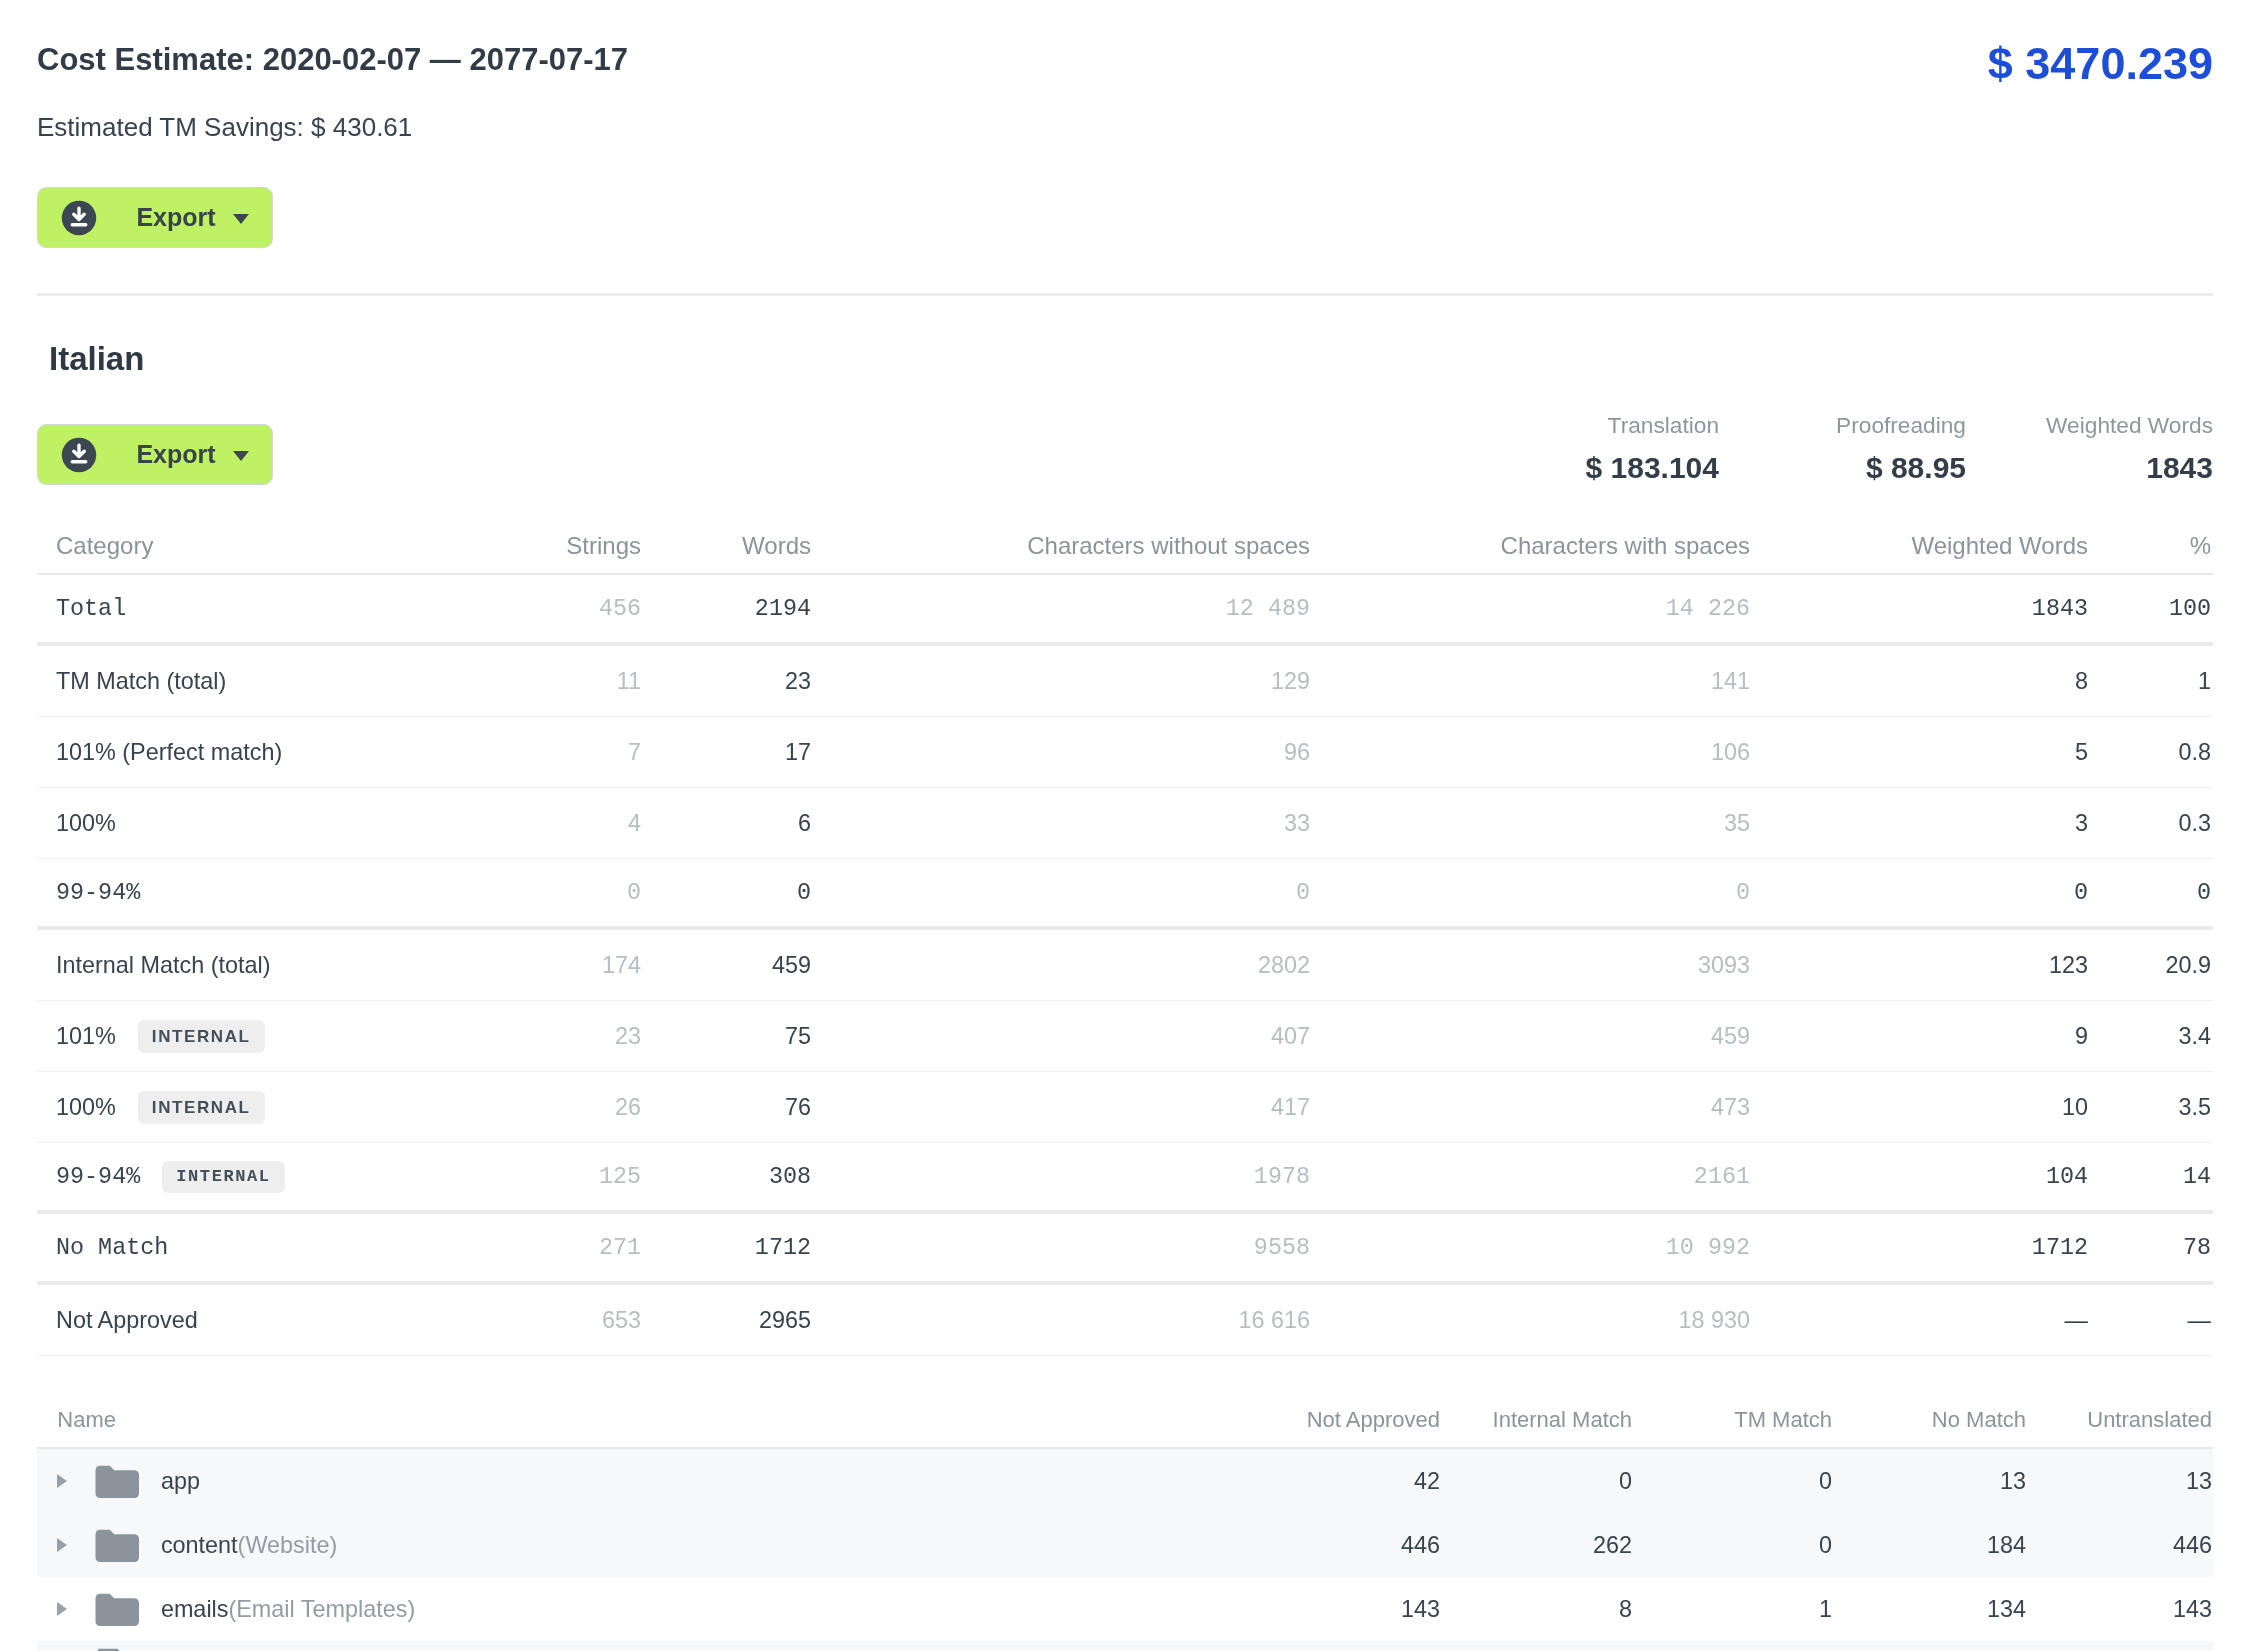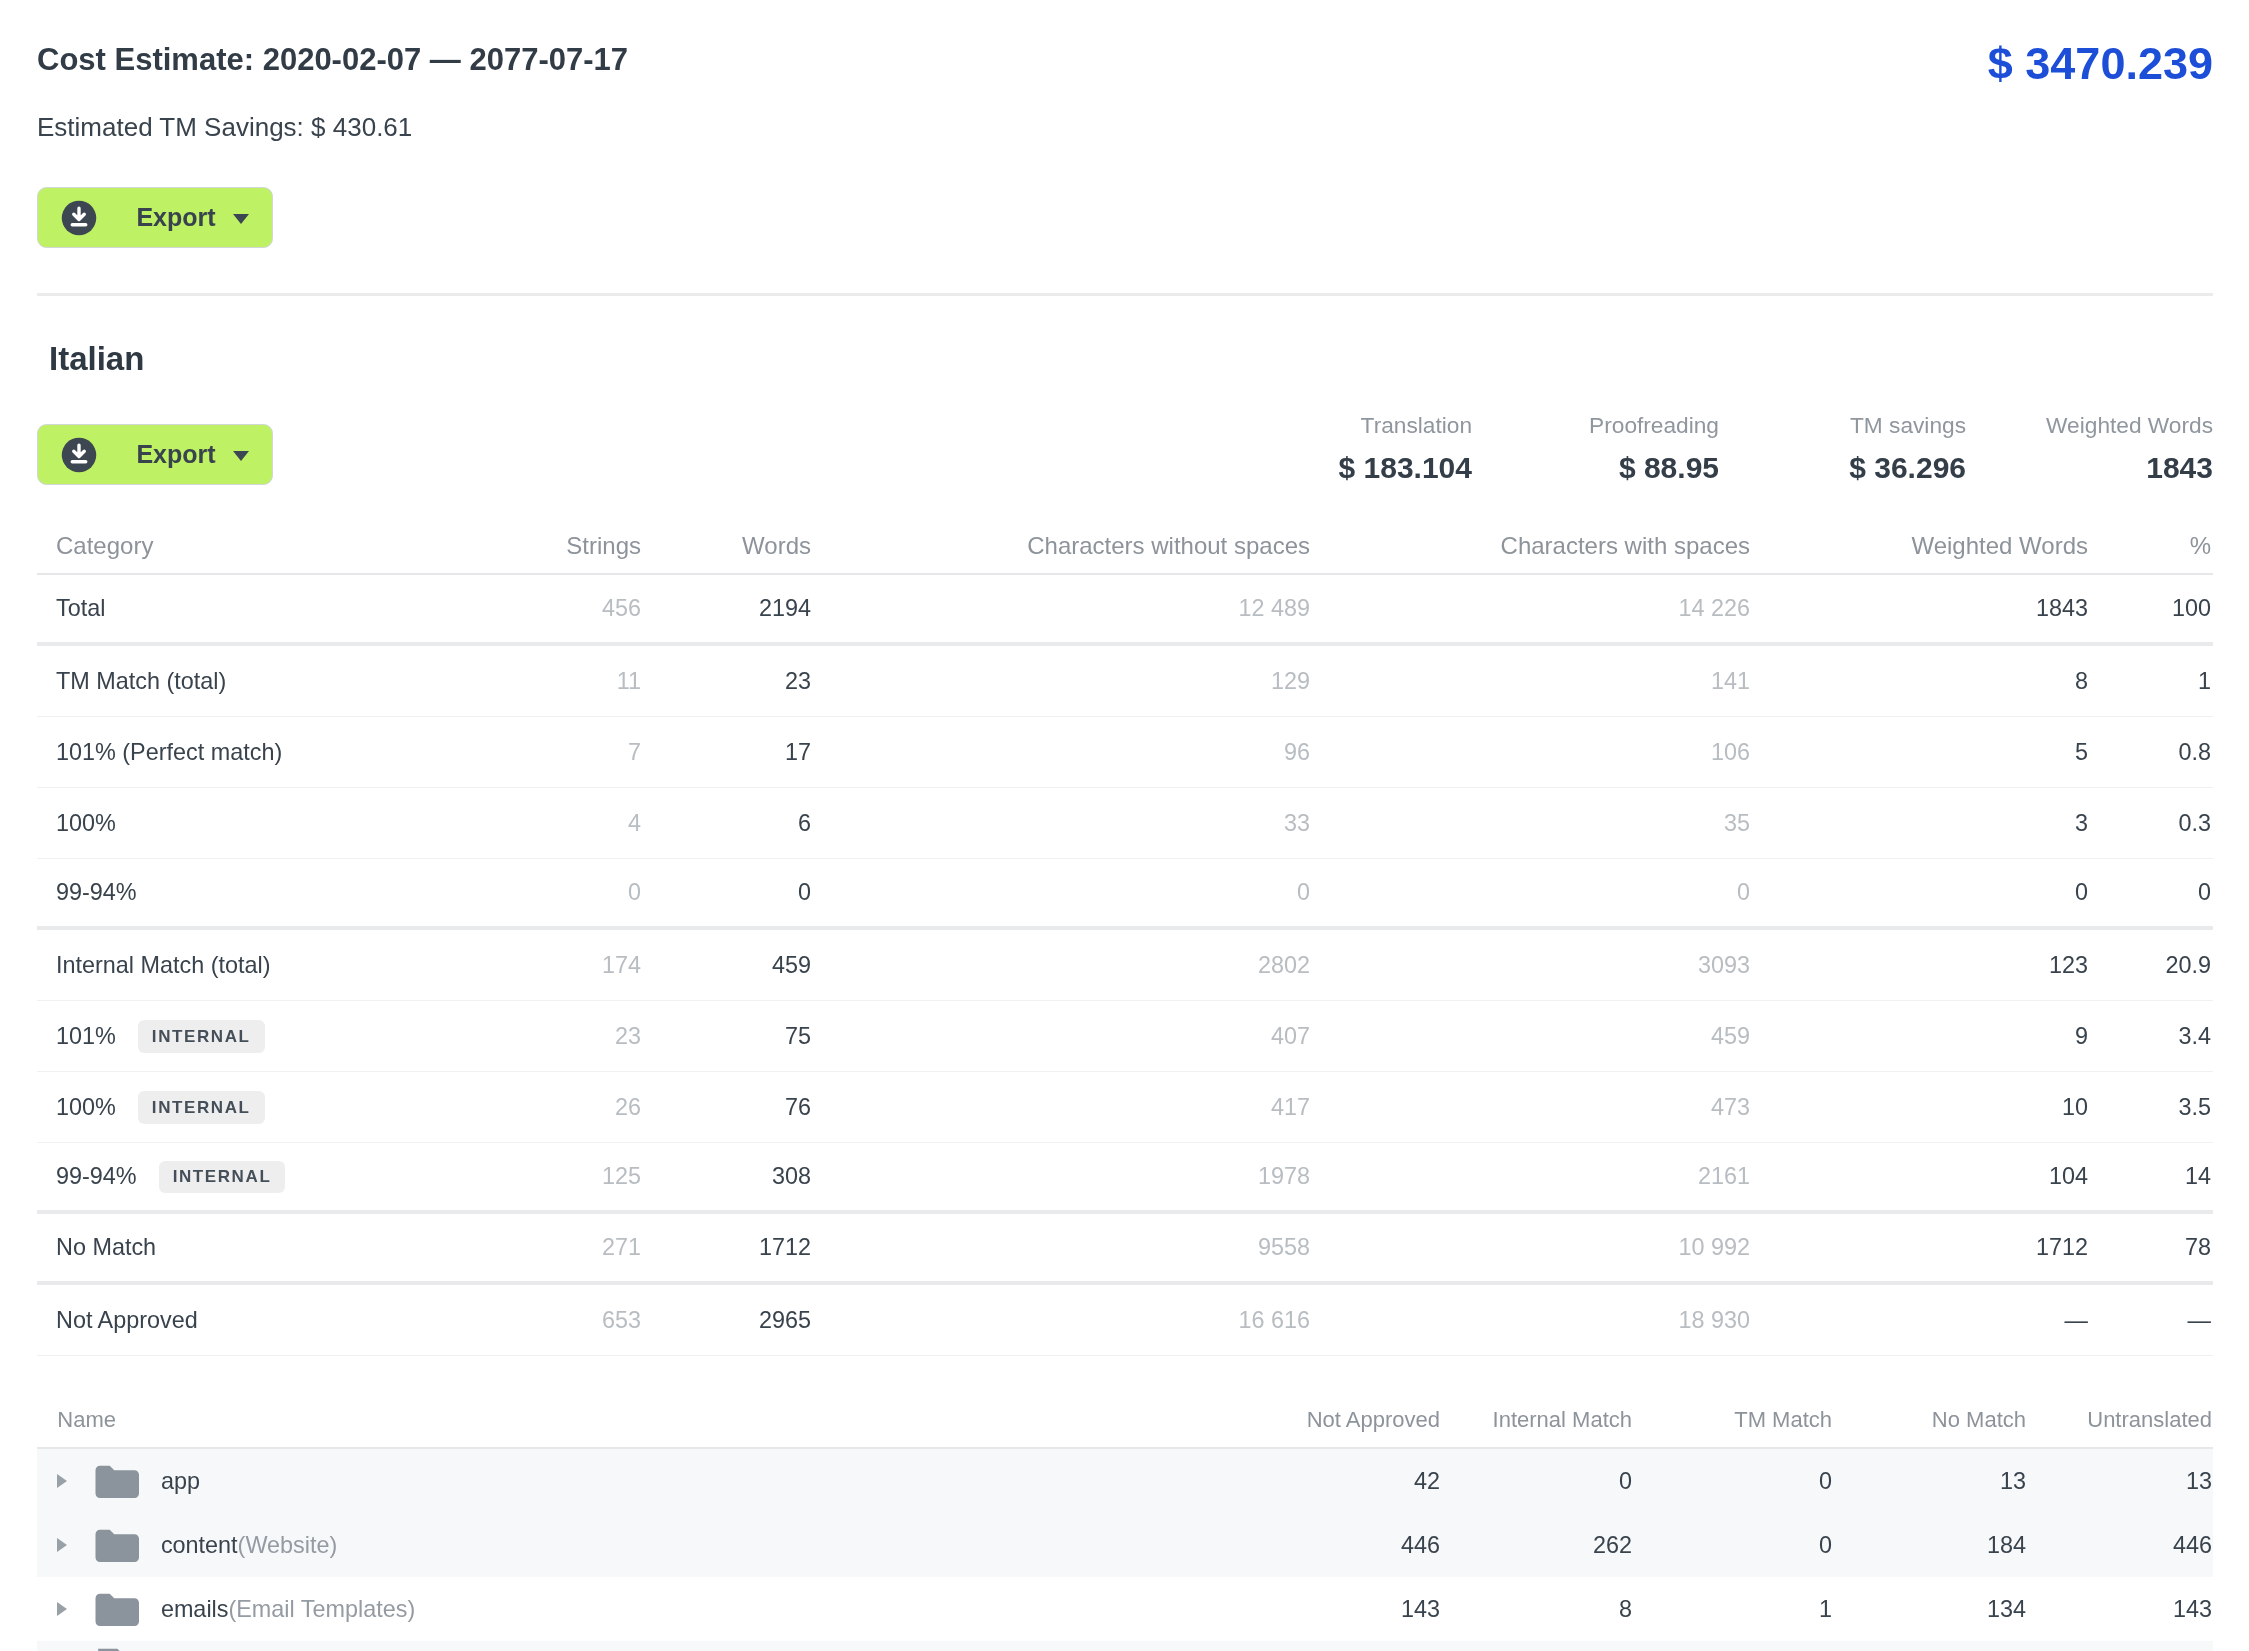--- a/index.html
+++ b/index.html
@@ -26,21 +26,21 @@
   .lang-left .export-btn { margin-top:20.3px; }
   .stats { display:flex; }
   .stat { width:247px; text-align:right; }
   .stat-label { font-size:22.7px; color:#8f969e; }
   .stat-value { font-size:30px; font-weight:700; color:#343e48; margin-top:12.5px; }
   
   .t1 { margin-top:34px; }
   .t1-row { display:grid; grid-template-columns:359px 245px 170px 499px 440px 338px 123px; align-items:center; }
   .t1-head { height:56px; font-size:24px; color:#8d939a; border-bottom:2.3px solid #e6e7e9; }
   .t1-body .t1-row { height:71px; font-size:23.4px; border-bottom:1.6px solid #f1f1f2; }
-  .t1-body .t1-row.thick { border-bottom:4.7px solid #e9eaec; }
+  .t1-body .t1-row.thick { border-bottom:4.7px solid #e9eaec;font-family:Liberation Mono, monospace; }
   .cell-r { text-align:right; }
   .light { color:#b8bdc2; }
   .dark { color:#39434d; }
   .cat-cell { display:flex; align-items:center; gap:22px; padding-left:19px; }
   .t1-head .cat-cell { padding-left:19px; }
   .badge {
     background:#eeeeef; color:#454f59; font-size:17px; font-weight:600; letter-spacing:1.6px;
     padding:7.8px 14px; border-radius:6.2px; line-height:1; white-space:nowrap;
   }
   
@@ -101,24 +101,20 @@
     <div class="stats" id="stats">
         <div class="stat">
           <div class="stat-label">Translation</div>
           <div class="stat-value">$ 183.104</div>
         </div>
         <div class="stat">
           <div class="stat-label">Proofreading</div>
           <div class="stat-value">$ 88.95</div>
         </div>
         <div class="stat">
-          <div class="stat-label">TM savings</div>
-          <div class="stat-value">$ 36.296</div>
-        </div>
-        <div class="stat">
           <div class="stat-label">Weighted Words</div>
           <div class="stat-value">1843</div>
         </div>
       </div>
   </section>
 
   <section class="t1">
     <div class="t1-row t1-head">
       <div class="cat-cell">Category</div>
       <div class="cell-r">Strings</div>

